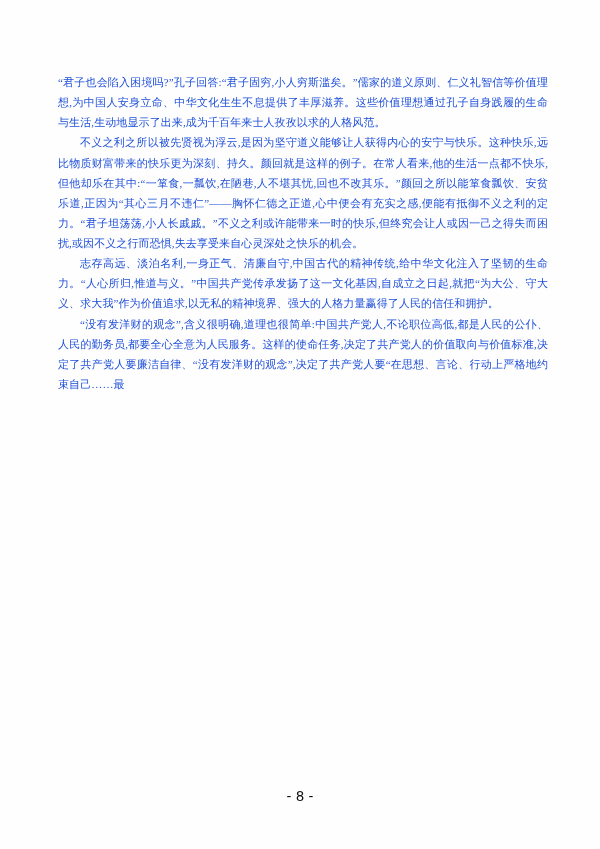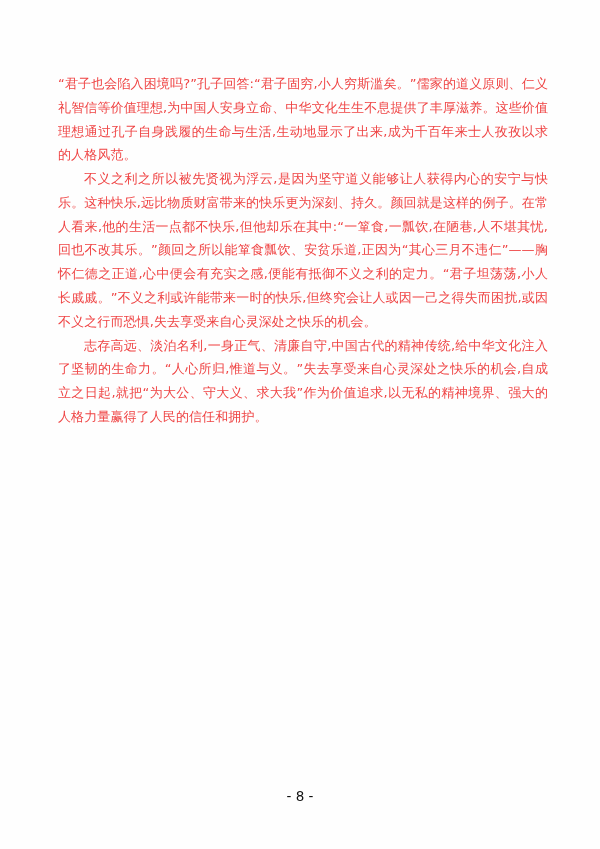--- a/index.html
+++ b/index.html
@@ -16,26 +16,27 @@
   }
   .page {
     position: relative;
     width: 600px;
     height: 849px;
     box-sizing: border-box;
     padding: 72px 52px 40px 58px;
     background: #fefefe;
   }
   .body-text {
-    font-size: 13px;
+    font-size: 11px;
     line-height: 1.83;
     text-align: justify;
     text-justify: inter-ideograph;
     letter-spacing: 0.1px;
-    color: #ef4444;
+    color: #1d4ed8;
+    font-family: Liberation Serif, serif;
   }
   .para {
     margin: 0;
     text-indent: 2em;
     white-space: pre-wrap;
   }
   .para.first {
     text-indent: 0;
   }
   .page-number {
@@ -49,16 +50,17 @@
     font-family: "DejaVu Sans", "Liberation Sans", sans-serif;
   }
 </style>
 </head>
 <body>
 
 <div class="page">
   <div class="body-text">
     <p class="para first">“君子也会陷入困境吗?”孔子回答:“君子固穷,小人穷斯滥矣。”儒家的道义原则、仁义礼智信等价值理想,为中国人安身立命、中华文化生生不息提供了丰厚滋养。这些价值理想通过孔子自身践履的生命与生活,生动地显示了出来,成为千百年来士人孜孜以求的人格风范。</p>
     <p class="para">不义之利之所以被先贤视为浮云,是因为坚守道义能够让人获得内心的安宁与快乐。这种快乐,远比物质财富带来的快乐更为深刻、持久。颜回就是这样的例子。在常人看来,他的生活一点都不快乐,但他却乐在其中:“一箪食,一瓢饮,在陋巷,人不堪其忧,回也不改其乐。”颜回之所以能箪食瓢饮、安贫乐道,正因为“其心三月不违仁”——胸怀仁德之正道,心中便会有充实之感,便能有抵御不义之利的定力。“君子坦荡荡,小人长戚戚。”不义之利或许能带来一时的快乐,但终究会让人或因一己之得失而困扰,或因不义之行而恐惧,失去享受来自心灵深处之快乐的机会。</p>
-    <p class="para">志存高远、淡泊名利,一身正气、清廉自守,中国古代的精神传统,给中华文化注入了坚韧的生命力。“人心所归,惟道与义。”失去享受来自心灵深处之快乐的机会,自成立之日起,就把“为大公、守大义、求大我”作为价值追求,以无私的精神境界、强大的人格力量赢得了人民的信任和拥护。</p>
+    <p class="para">志存高远、淡泊名利,一身正气、清廉自守,中国古代的精神传统,给中华文化注入了坚韧的生命力。“人心所归,惟道与义。”中国共产党传承发扬了这一文化基因,自成立之日起,就把“为大公、守大义、求大我”作为价值追求,以无私的精神境界、强大的人格力量赢得了人民的信任和拥护。</p>
+    <p class="para">“没有发洋财的观念”,含义很明确,道理也很简单:中国共产党人,不论职位高低,都是人民的公仆、人民的勤务员,都要全心全意为人民服务。这样的使命任务,决定了共产党人的价值取向与价值标准,决定了共产党人要廉洁自律、“没有发洋财的观念”,决定了共产党人要“在思想、言论、行动上严格地约束自己……最</p>
   </div>
   <div class="page-number">- 8 -</div>
 </div>
 
 </body></html>

